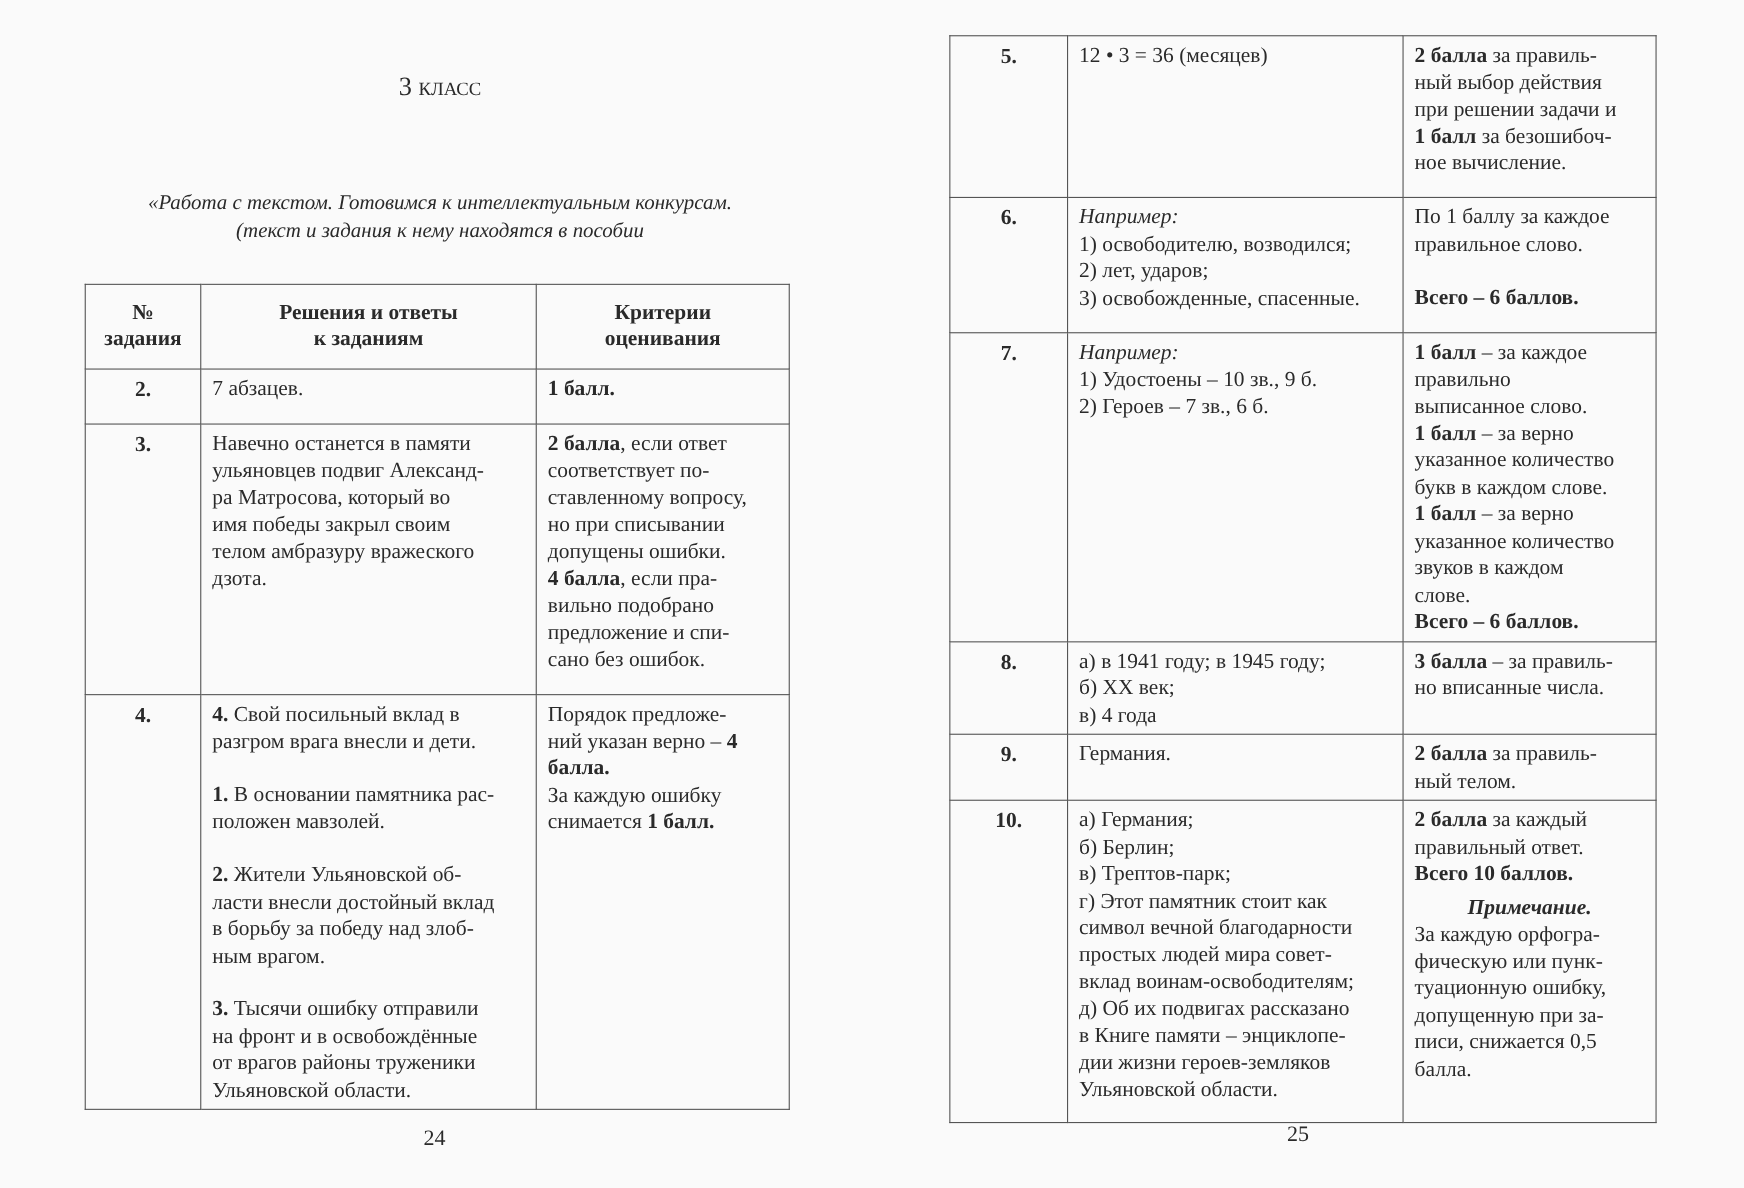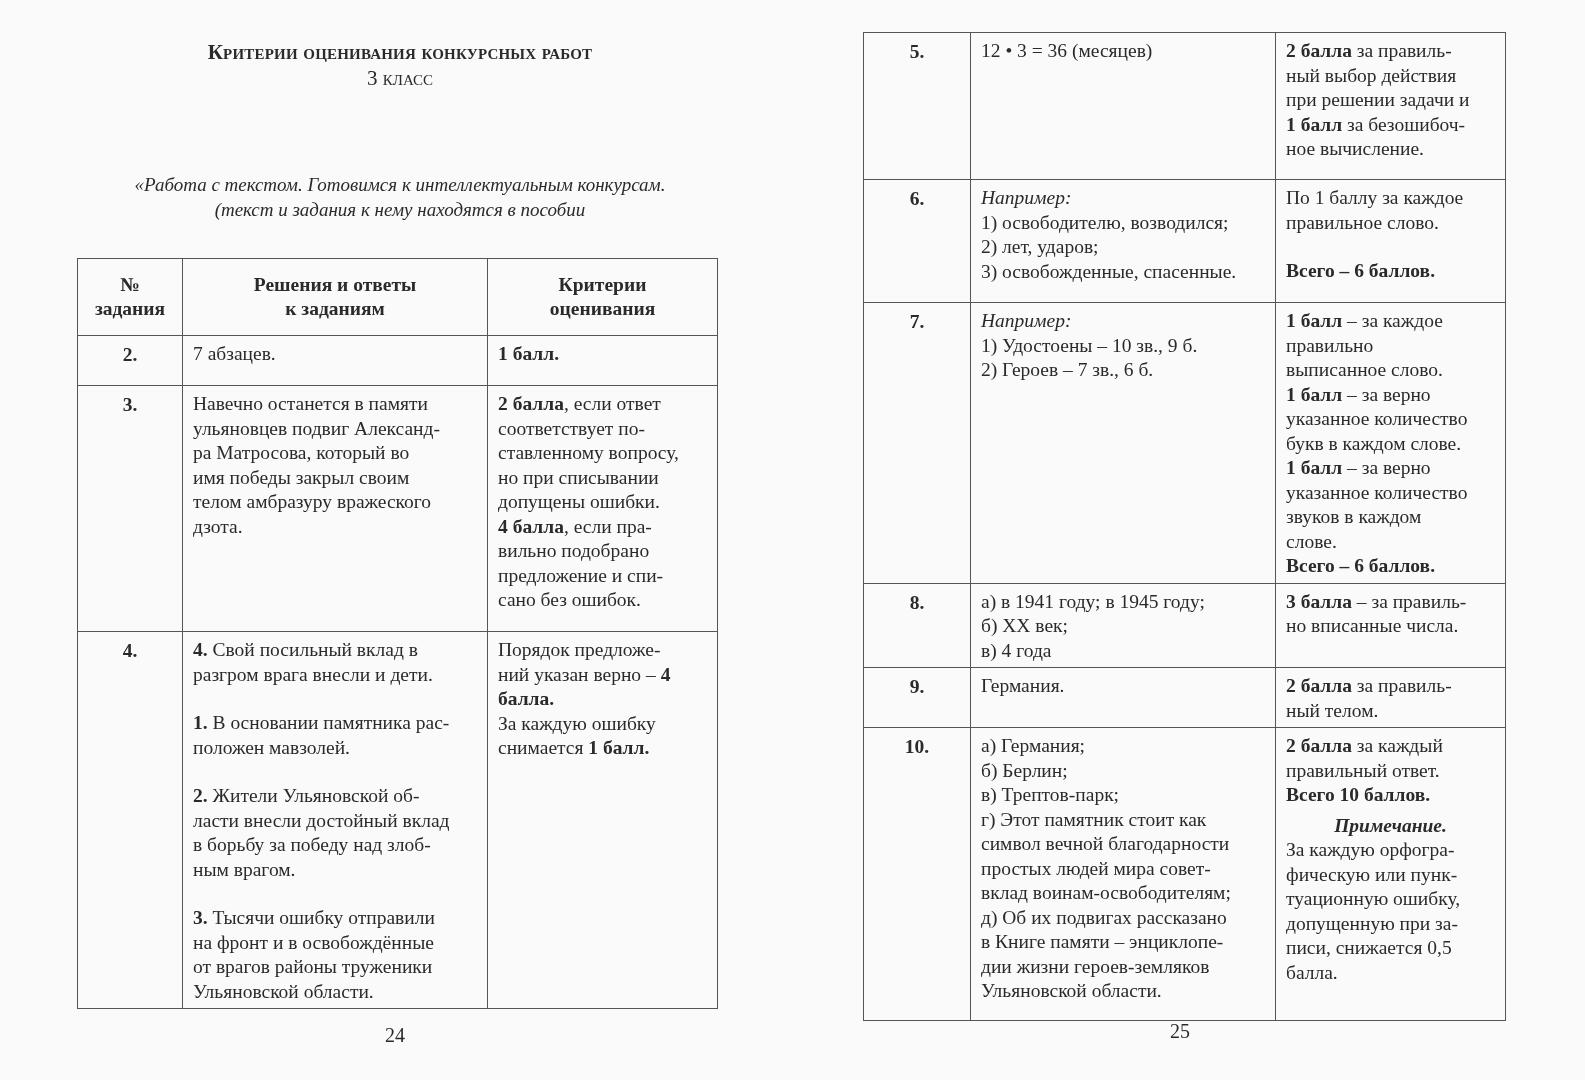--- a/index.html
+++ b/index.html
@@ -6,21 +6,21 @@
   body {
     width:1585px; height:1080px; background:#fafafa; position:relative; overflow:hidden;
     font-family:"Liberation Serif", "DejaVu Serif", serif; color:#2a2a2a;
   }
   .page { position:absolute; top:0; height:1080px; }
   #page-left { left:0; width:790px; }
   #page-right { left:790px; width:795px; }
 
   .title { position:absolute; left:80px; width:640px; text-align:center; }
   .t1 { top:40px; font-size:21px; font-weight:bold; font-variant:small-caps; letter-spacing:0.2px; }
-  .t2 { top:66px; font-size:21px; font-variant:small-caps; }
+  .t2 { top:66px; font-size:24px; font-variant:small-caps; }
   .t3 { top:143px; font-size:22px; font-weight:bold; }
   .sub { top:172px; font-size:19px; font-style:italic; line-height:25px; }
 
   table { border-collapse:collapse; position:absolute; table-layout:fixed; }
   td { border:1.5px solid #555; vertical-align:top; font-size:19.5px; line-height:24.5px; padding:6px 10px 4px 10px; }
   td.num { text-align:center; font-weight:bold; padding-top:7px; }
   th { border:1.5px solid #555; font-size:19.5px; line-height:24.5px; font-weight:bold; text-align:center; vertical-align:middle; padding:4px 6px; }
 
   #table-left { left:77px; top:258px; width:640px; }
   #table-right { left:73px; top:32px; width:642px; }
@@ -30,21 +30,20 @@
   .bi { font-weight:bold; font-style:italic;text-align:center; }
   .gap { height:24px; }
   .line { display:block; }
 
   .pnum { position:absolute; top:1024px; font-size:20px; }
 </style>
 </head>
 <body>
 
 <div class="page" id="page-left">
-  <div class="title t1">Критерии оценивания конкурсных работ</div>
   <div class="title t2">3 класс</div>
   <div class="title sub">
     <span class="line">«Работа с текстом. Готовимся к интеллектуальным конкурсам.</span>
     <span class="line">(текст и задания к нему находятся в пособии</span>
   </div>
 
   <table id="table-left">
     <colgroup>
         <col style="width:105px">
         <col style="width:305px">

